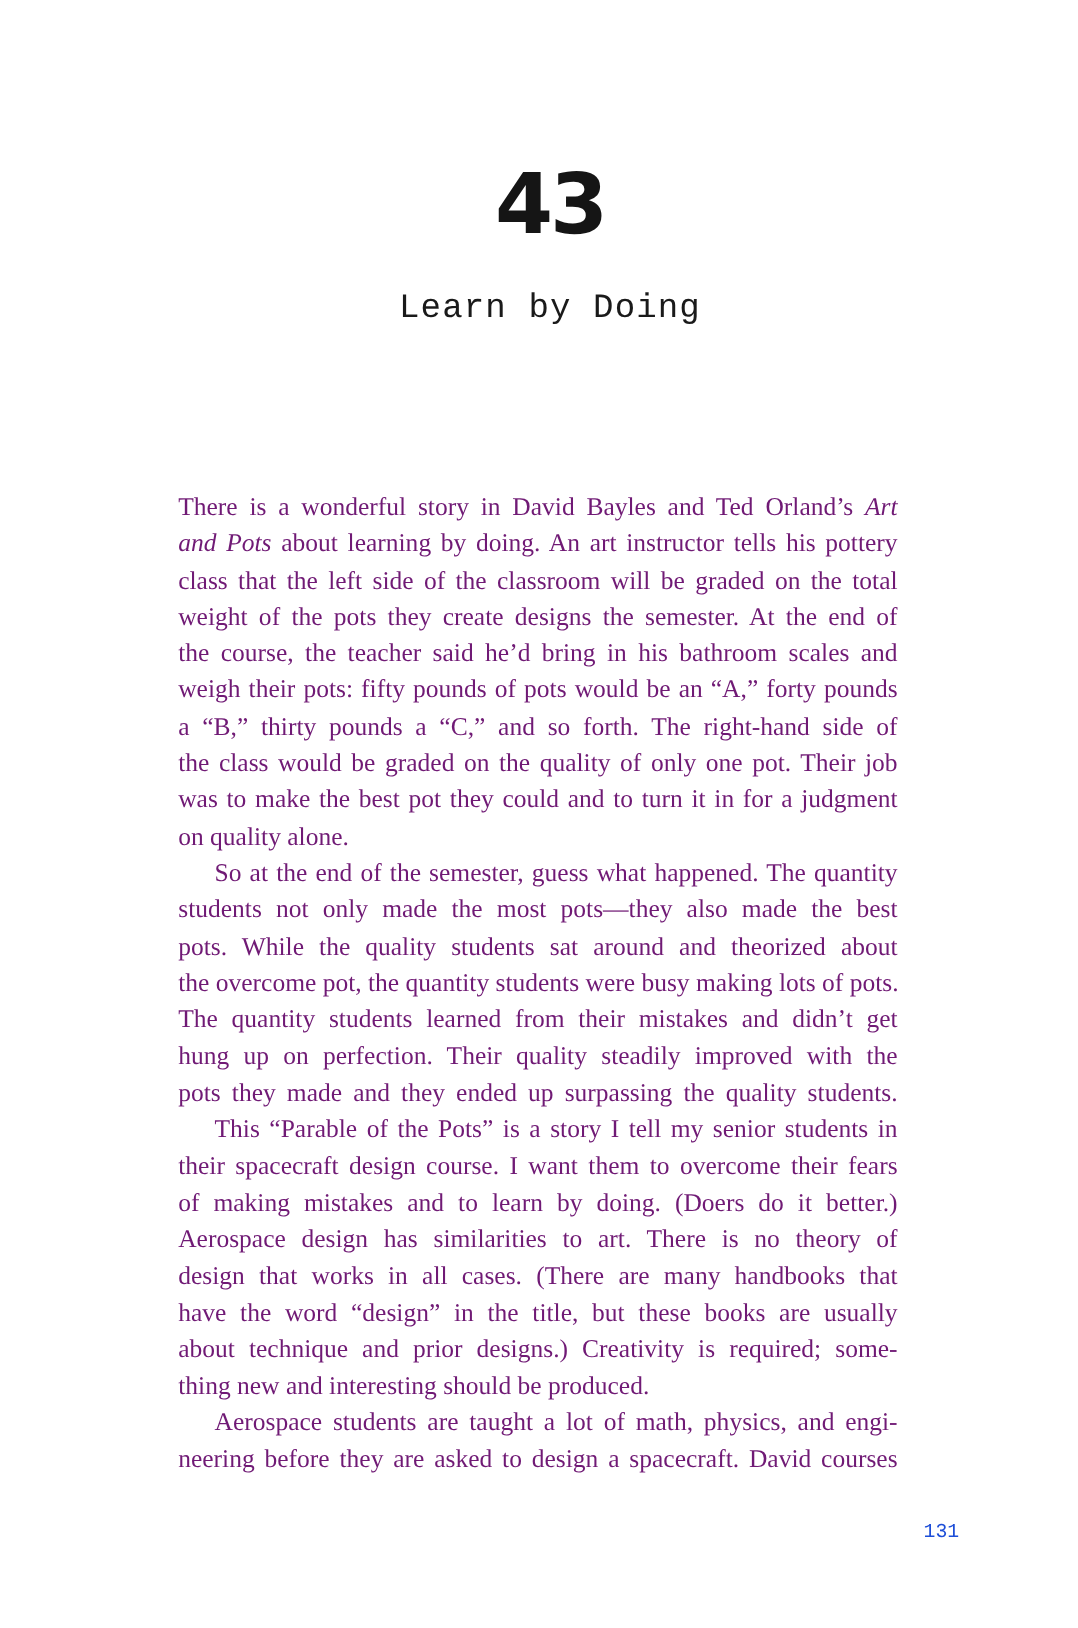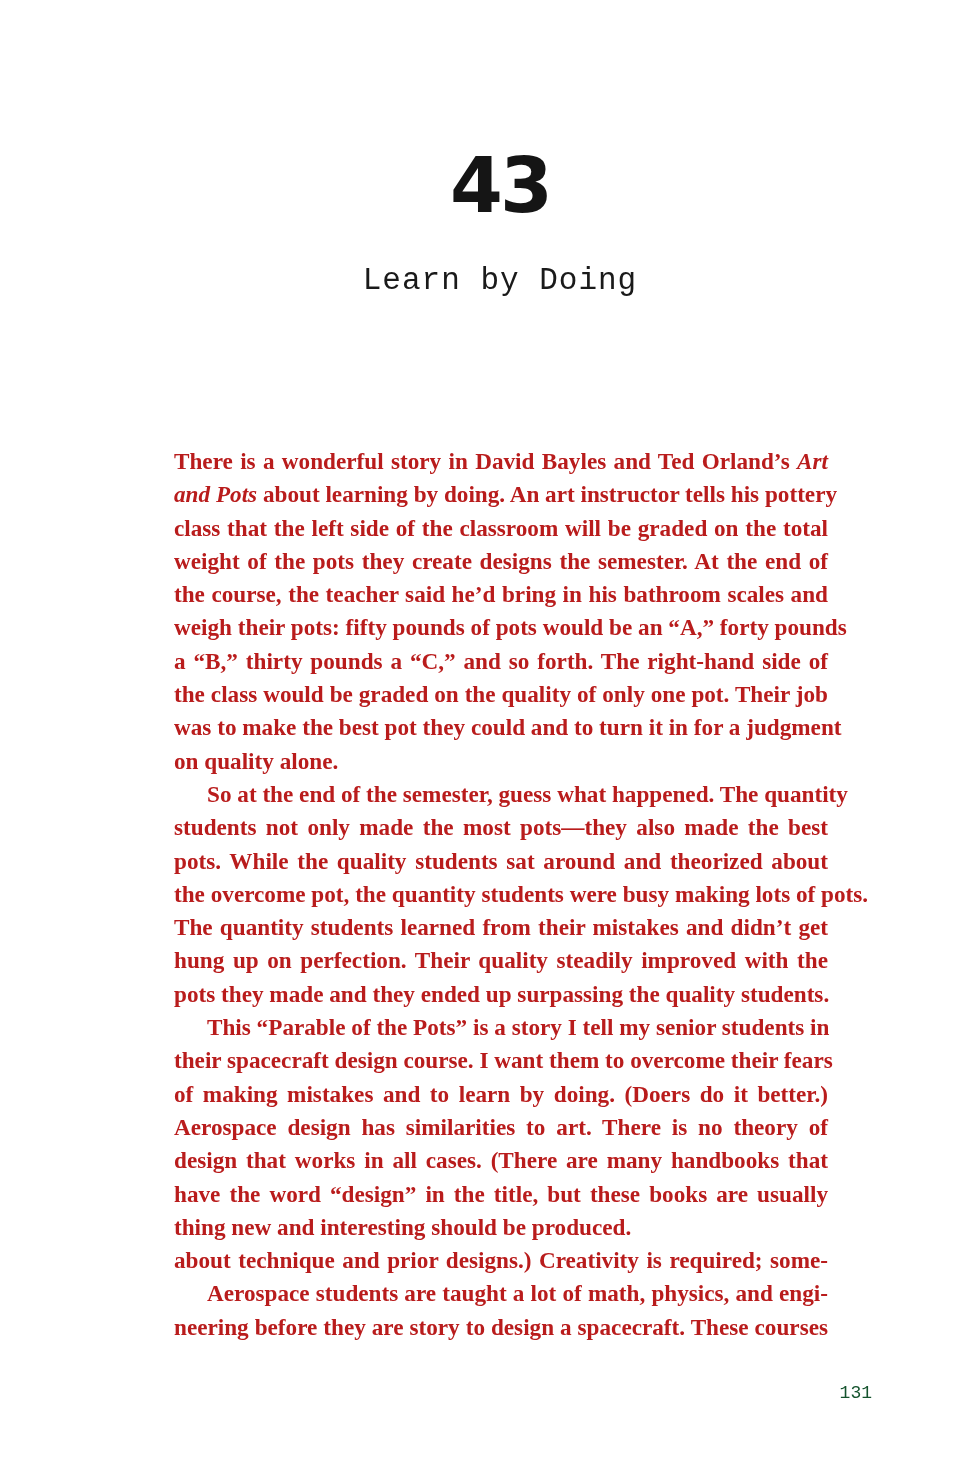--- a/index.html
+++ b/index.html
@@ -8,33 +8,33 @@
       position: absolute; left: 0; width: 1000px; top: 148px; text-align: center;
       font-family: "DejaVu Sans", sans-serif; font-weight: bold; font-size: 76px;
       letter-spacing: -3px; color: #151515; line-height: 1;
     }
     .chapter-title {
       position: absolute; left: 0; width: 1000px; top: 265px; text-align: center;
       font-family: "Liberation Mono", monospace; font-size: 31px; color: #1a1a1a;
       letter-spacing: 1px; line-height: 1;
     }
     .body-text {
-      position: absolute; left: 174px; top: 445px; width: 654px;
-      font-family: "Liberation Serif", serif; font-size: 23.2px; color: #b91c1c; font-weight: bold;
+      position: absolute; left: 162px; top: 445px; width: 654px;
+      font-family: "Liberation Serif", serif; font-size: 23.2px; color: #701a75;
     }
     .line {
       display: block; height: 33.3px; line-height: 33.3px;
       text-align: justify; text-align-last: justify; white-space: nowrap;
     }
     .line.last { text-align-last: left; }
     .line.indent { padding-left: 33px; }
     .line i { font-style: italic; }
     .page-number {
       position: absolute; right: 108px; top: 1383px;
-      font-family: "Liberation Mono", monospace; font-size: 18px; color: #14532d;
+      font-family: "Liberation Mono", monospace; font-size: 18px; color: #1d4ed8;
     }
   </style>
 </head>
 <body>
 
 <div class="chapter-number">43</div>
 <div class="chapter-title">Learn by Doing</div>
 
 <div class="body-text">
 
@@ -56,20 +56,20 @@
   <span class="line">The quantity students learned from their mistakes and didn’t get</span>
   <span class="line">hung up on perfection. Their quality steadily improved with the</span>
   <span class="line">pots they made and they ended up surpassing the quality students.</span>
 
   <span class="line indent">This “Parable of the Pots” is a story I tell my senior students in</span>
   <span class="line">their spacecraft design course. I want them to overcome their fears</span>
   <span class="line">of making mistakes and to learn by doing. (Doers do it better.)</span>
   <span class="line">Aerospace design has similarities to art. There is no theory of</span>
   <span class="line">design that works in all cases. (There are many handbooks that</span>
   <span class="line">have the word “design” in the title, but these books are usually</span>
+  <span class="line">about technique and prior designs.) Creativity is required; some-</span>
   <span class="line last">thing new and interesting should be produced.</span>
-  <span class="line">about technique and prior designs.) Creativity is required; some-</span>
 
   <span class="line indent">Aerospace students are taught a lot of math, physics, and engi-</span>
-  <span class="line">neering before they are story to design a spacecraft. These courses</span>
+  <span class="line">neering before they are asked to design a spacecraft. David courses</span>
 </div>
 
 <div class="page-number">131</div>
 
 </body></html>

